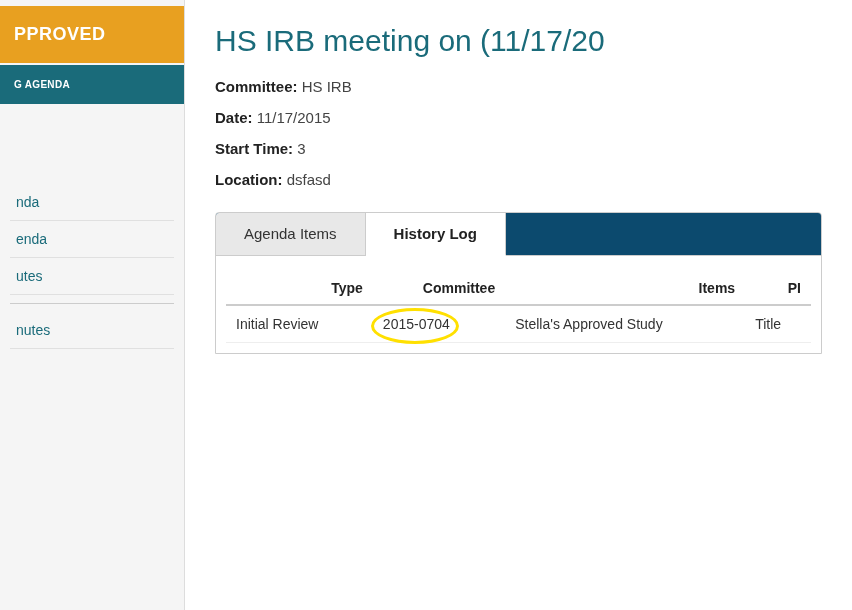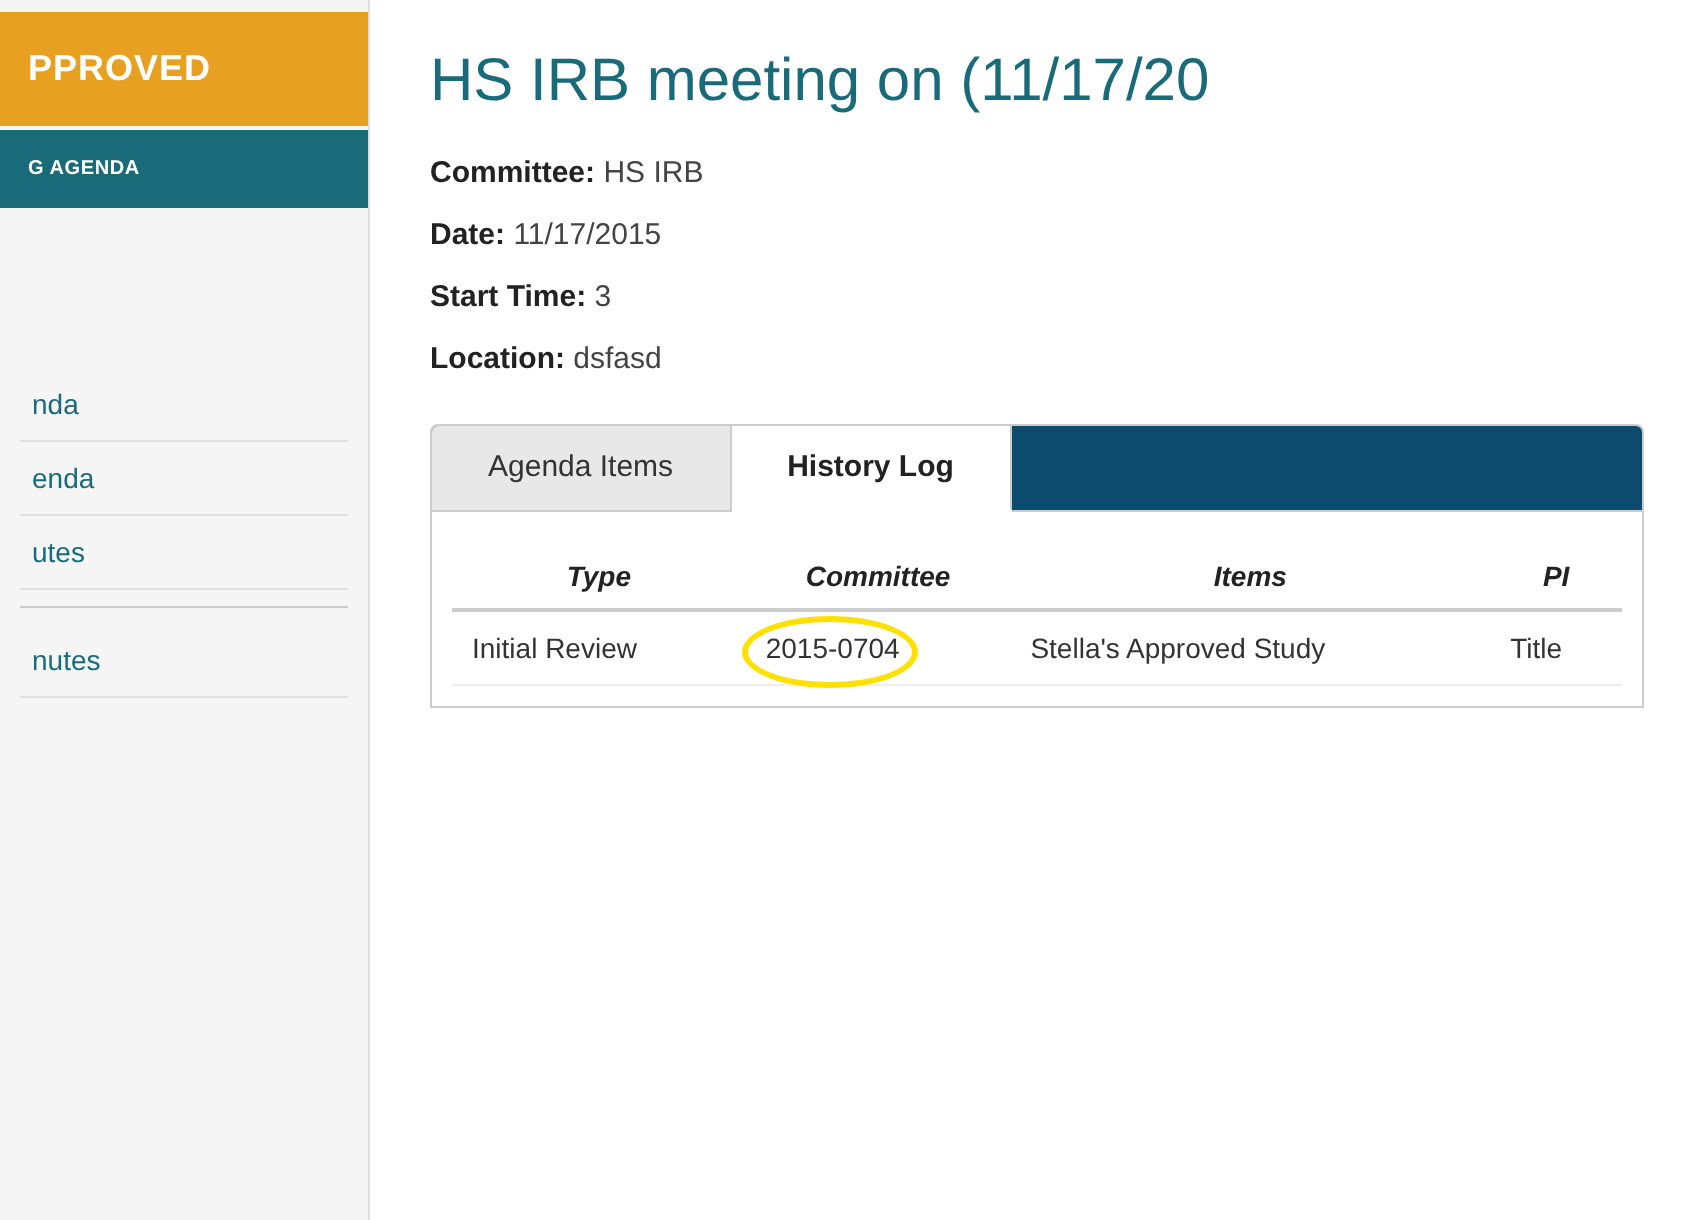--- a/index.html
+++ b/index.html
@@ -130,26 +130,25 @@
       padding: 16px 10px 10px 10px;
     }
 
     table {
       width: 100%;
       border-collapse: collapse;
       font-size: 14px;
     }
 
     thead tr th {
-      text-align: center;
+      text-align: right;
       font-weight: bold;
       color: #222;
       padding: 8px 10px;
       border-bottom: 2px solid #ccc;
-      font-style: italic;
     }
 
     tbody tr td {
       padding: 10px 10px;
       color: #333;
       border-bottom: 1px solid #eee;
       vertical-align: middle;
     }
 
     .submission-highlight {

